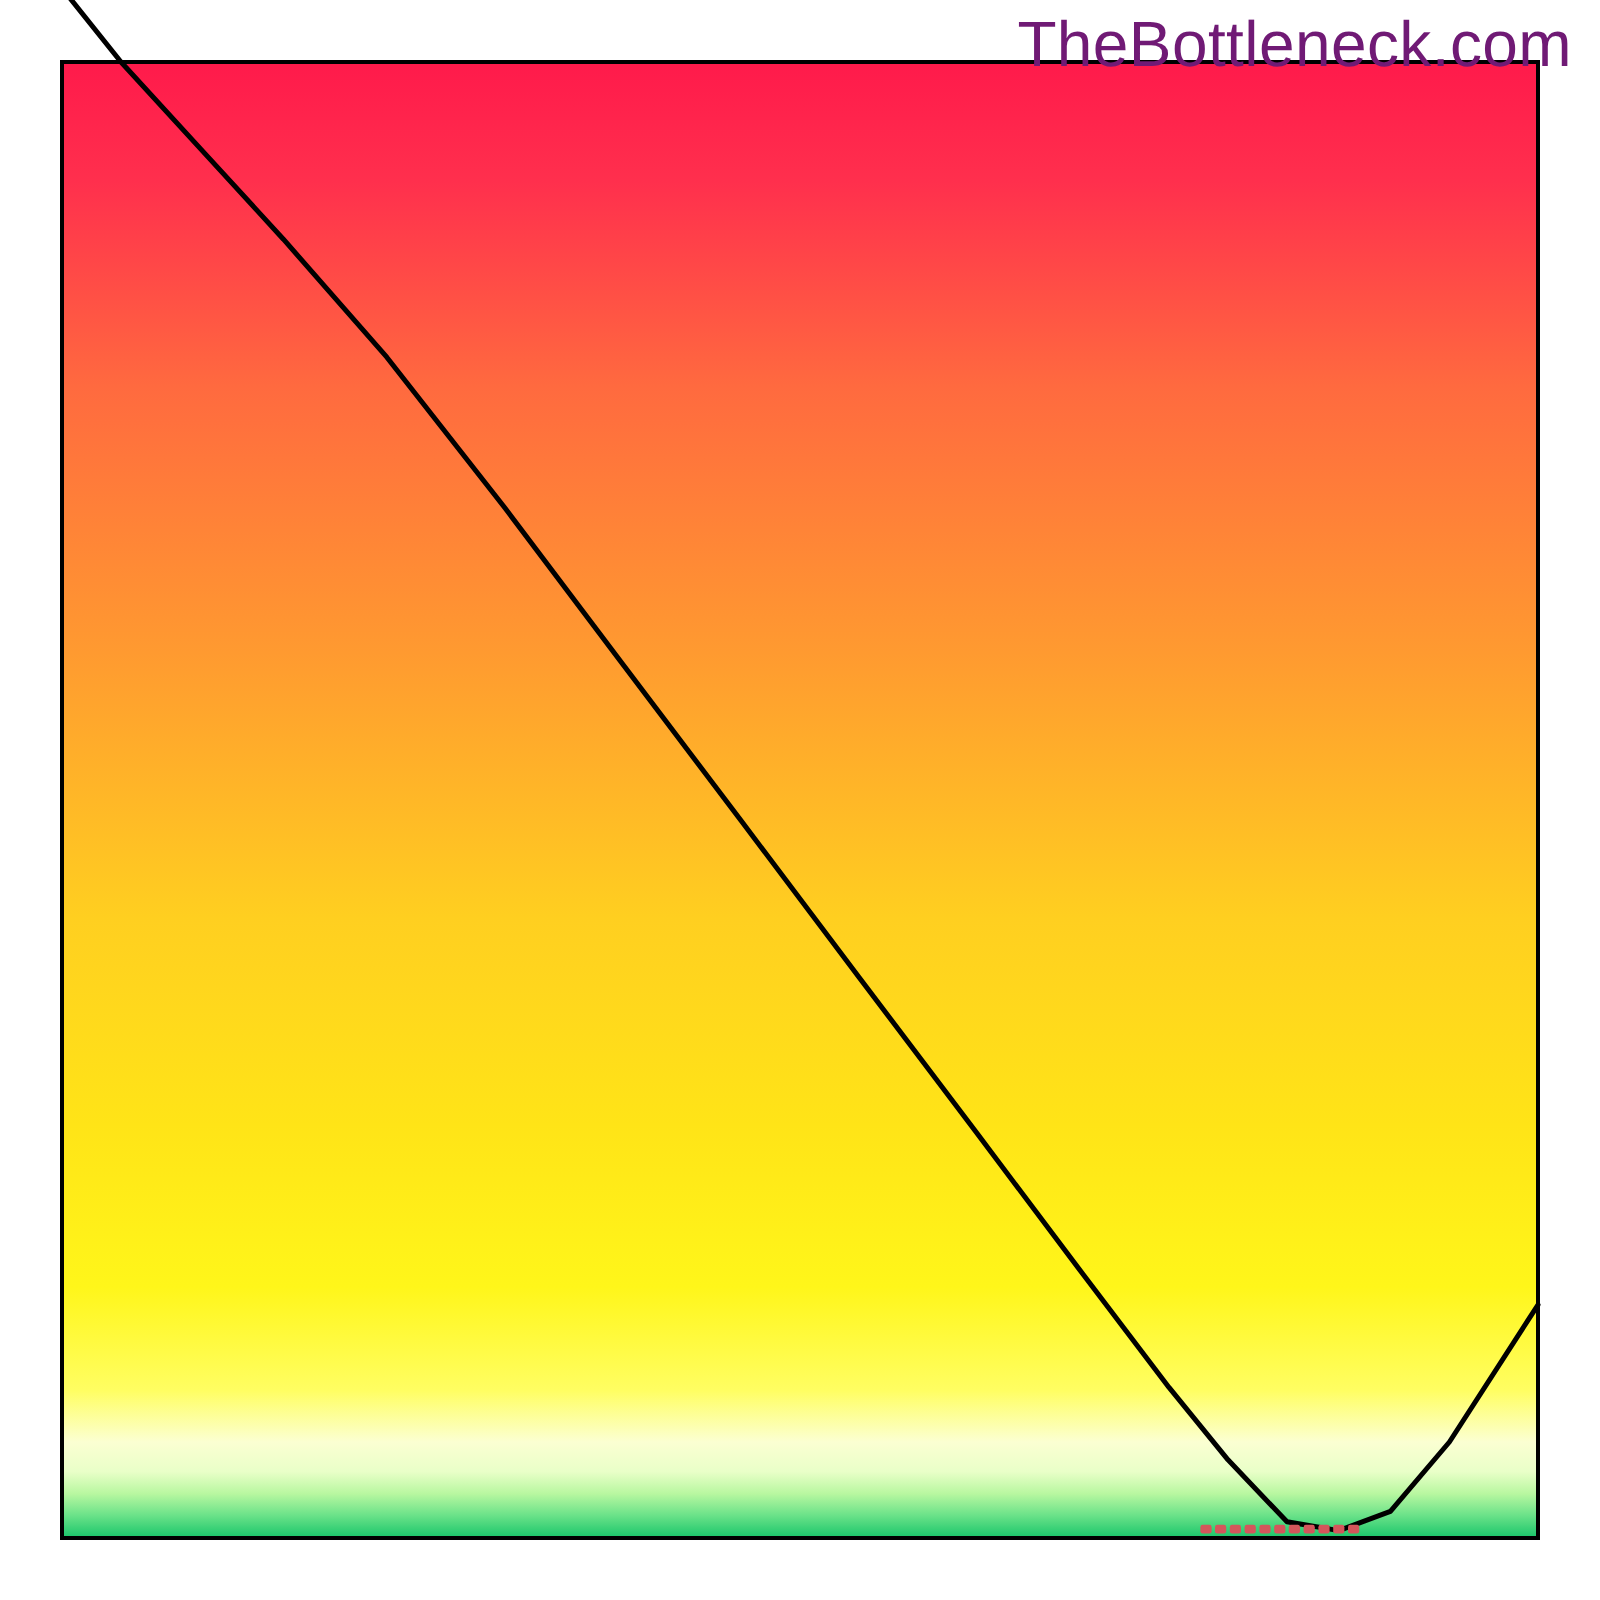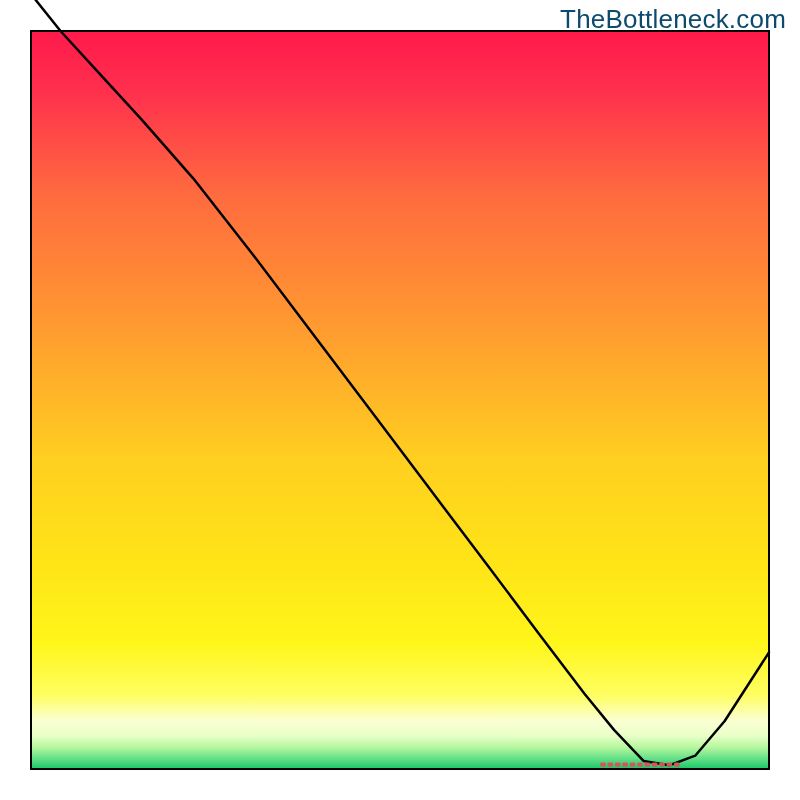--- a/index.html
+++ b/index.html
@@ -13,22 +13,22 @@
   }
   .wrap {
     position: relative;
     width: 800px;
     height: 800px;
   }
   .watermark {
     position: absolute;
     top: 4px;
     right: 14px;
-    color: #0c4a6e;
-    font-size: 26px;
+    color: #701a75;
+    font-size: 32px;
     letter-spacing: 0.2px;
     font-weight: 400;
     z-index: 5;
   }
   svg.plot {
     position: absolute;
     left: 0;
     top: 0;
     width: 800px;
     height: 800px;

